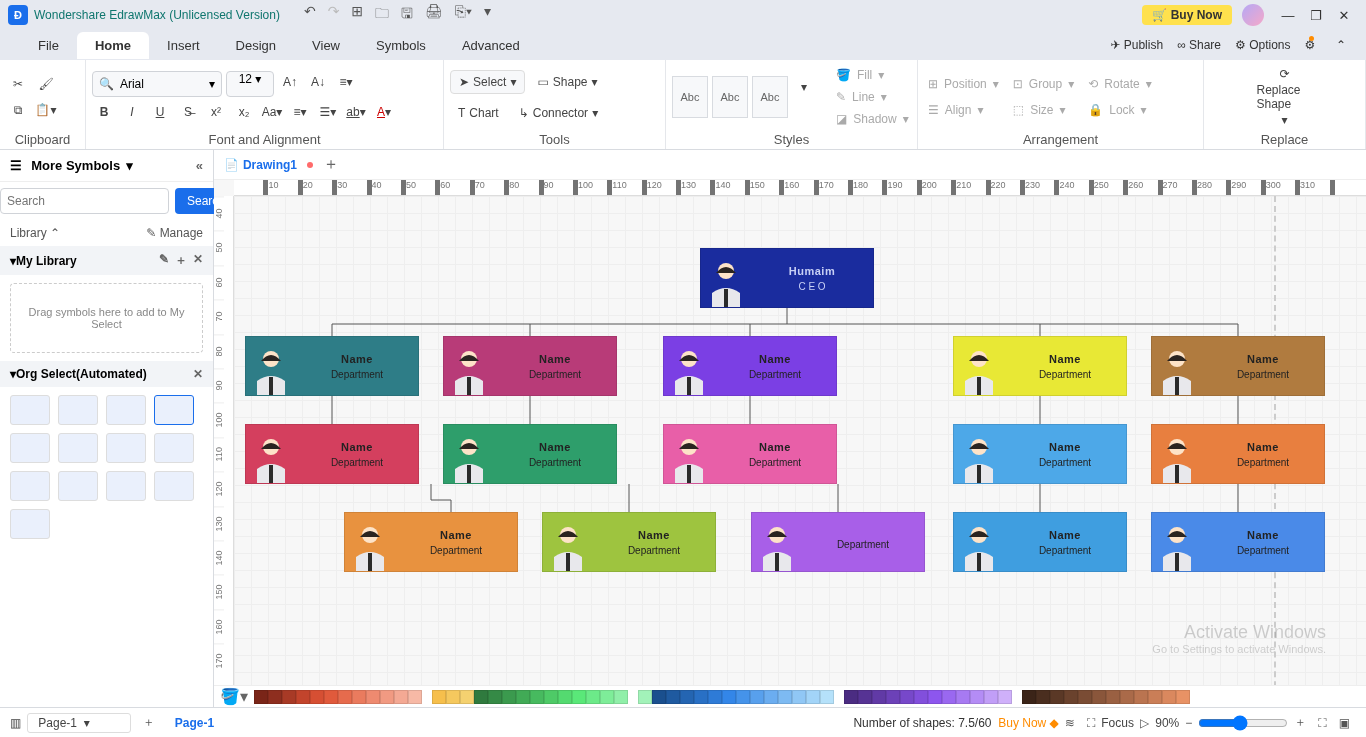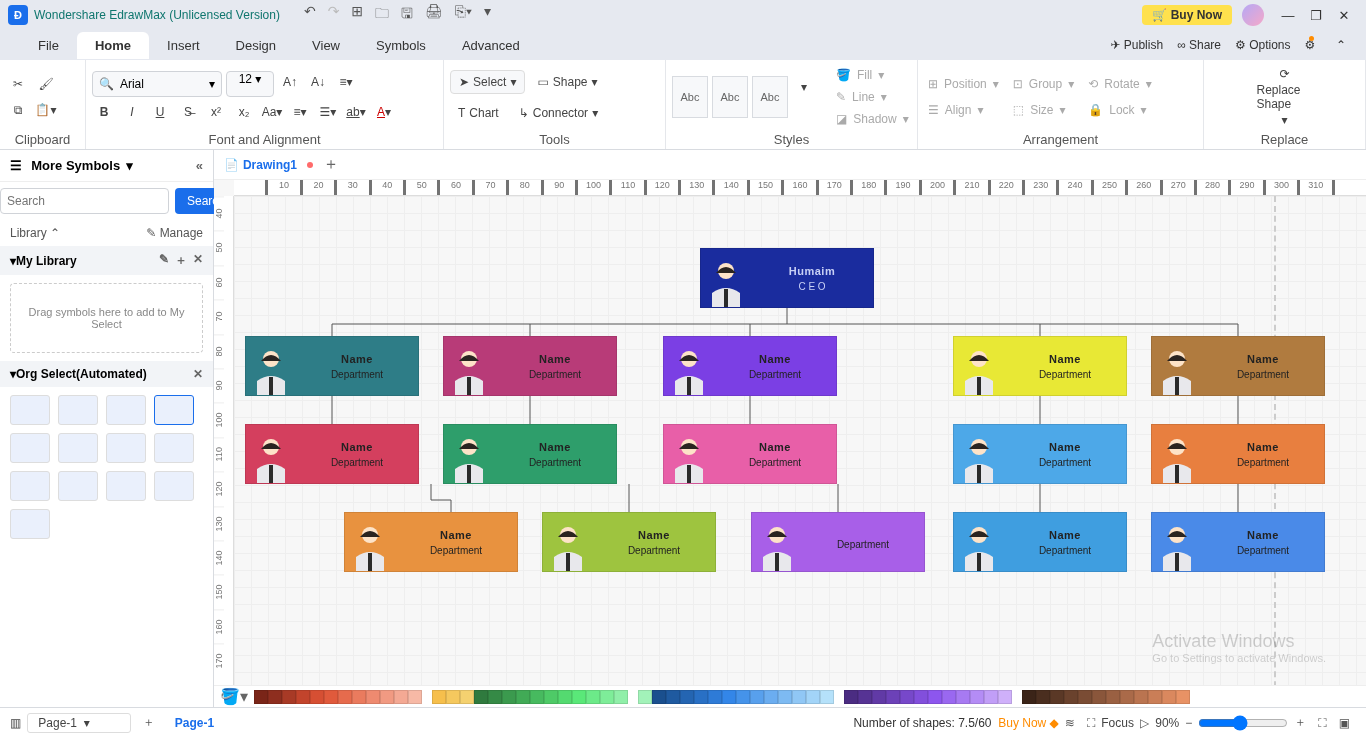--- a/index.html
+++ b/index.html
@@ -57,21 +57,21 @@
 .sidebar .thumbs { display: flex; flex-wrap: wrap; gap: 8px; padding: 8px 10px; }
 .sidebar .thumb { width: 40px; height: 30px; border: 1px solid #ddd; border-radius: 3px; background: #eaf0fc; }
 .sidebar .thumb.hl { border: 1px solid #1a6eeb; }
 
 .canvas-area { flex: 1; position: relative; background: #f7f7f7; overflow: hidden; }
 .doc-tabs { height: 30px; background: #fff; border-bottom: 1px solid #eee; display: flex; align-items: center; padding: 0 10px; gap: 10px; }
 .doc-tab { color: #1a6eeb; font-size: 12px; font-weight: bold; display: flex; align-items: center; gap: 4px; }
 .doc-tab .dot { width: 6px; height: 6px; background: #ff6b6b; border-radius: 50%; margin-left: 6px; }
 .doc-tabs .add { color: #666; font-size: 16px; cursor: pointer; }
 .ruler-h { position: absolute; top: 30px; left: 20px; right: 0; height: 16px; background: #fff; border-bottom: 1px solid #ddd; font-size: 9px; color: #777; display: flex; }
-.ruler-h span { width: 34.4px; text-align: center; border-right: 3px solid #737373; }
+.ruler-h span { width: 34.4px; border-right: 5px solid #737373; }
 .ruler-v { position: absolute; top: 46px; left: 0; bottom: 0; width: 20px; background: #fff; border-right: 1px solid #ddd; font-size: 9px; color: #777; }
 .ruler-v span { display: block; height: 34.4px; text-align: center; border-bottom: 1px solid #eee; writing-mode: vertical-rl; transform: rotate(180deg); }
 .canvas { position: absolute; top: 46px; left: 20px; right: 0; bottom: 0; background-image: linear-gradient(#eee 1px, transparent 1px), linear-gradient(90deg, #eee 1px, transparent 1px); background-size: 17px 17px; }
 .canvas .page-edge { position: absolute; top: 0; left: 1040px; bottom: 0; border-right: 2px dashed #ccc; }
 
 
 .node { position: absolute; width: 174px; height: 60px; border: 1px solid rgba(0,0,0,0.1); display: flex; align-items: center; font-size: 11px; color: #222; }
 .node .av { width: 50px; height: 100%; display: flex; align-items: end; justify-content: center; }
 .node .av svg { width: 42px; height: 50px; }
 .node .info { flex: 1; text-align: center; }
@@ -103,21 +103,21 @@
 .statusbar .sbtn { margin: 0 6px; cursor: pointer; color: #555; }
 .statusbar .page-name { color: #1a6eeb; font-weight: bold; margin-left: 14px; }
 .statusbar .buy { color: #ff8c00; }
 .statusbar .shapes { color: #333; }
 
 
 .palette { position: absolute; bottom: 30px; left: 214px; right: 0; height: 22px; background: #fff; border-top: 1px solid #eee; display: flex; align-items: center; padding: 0 6px; gap: 0; overflow: hidden; }
 .palette .sw { width: 14px; height: 14px; border: 1px solid rgba(0,0,0,0.1); }
 .palette .gap { width: 10px; }
 
-.watermark { position: absolute; right: 40px; bottom: 43px; color: rgba(0,0,0,0.18); font-size: 18px; text-align: left; }
+.watermark { position: absolute; right: 40px; bottom: 52px; color: rgba(0,0,0,0.18); font-size: 18px; text-align: right; }
 .watermark .sm { font-size: 11px; }
 </style>
 </head>
 <body>
 
 <div class="titlebar">
   <div class="logo">Ð</div>
   <div class="title">Wondershare EdrawMax (Unlicensed Version)</div>
   <div class="qat">
     <span>↶</span>

